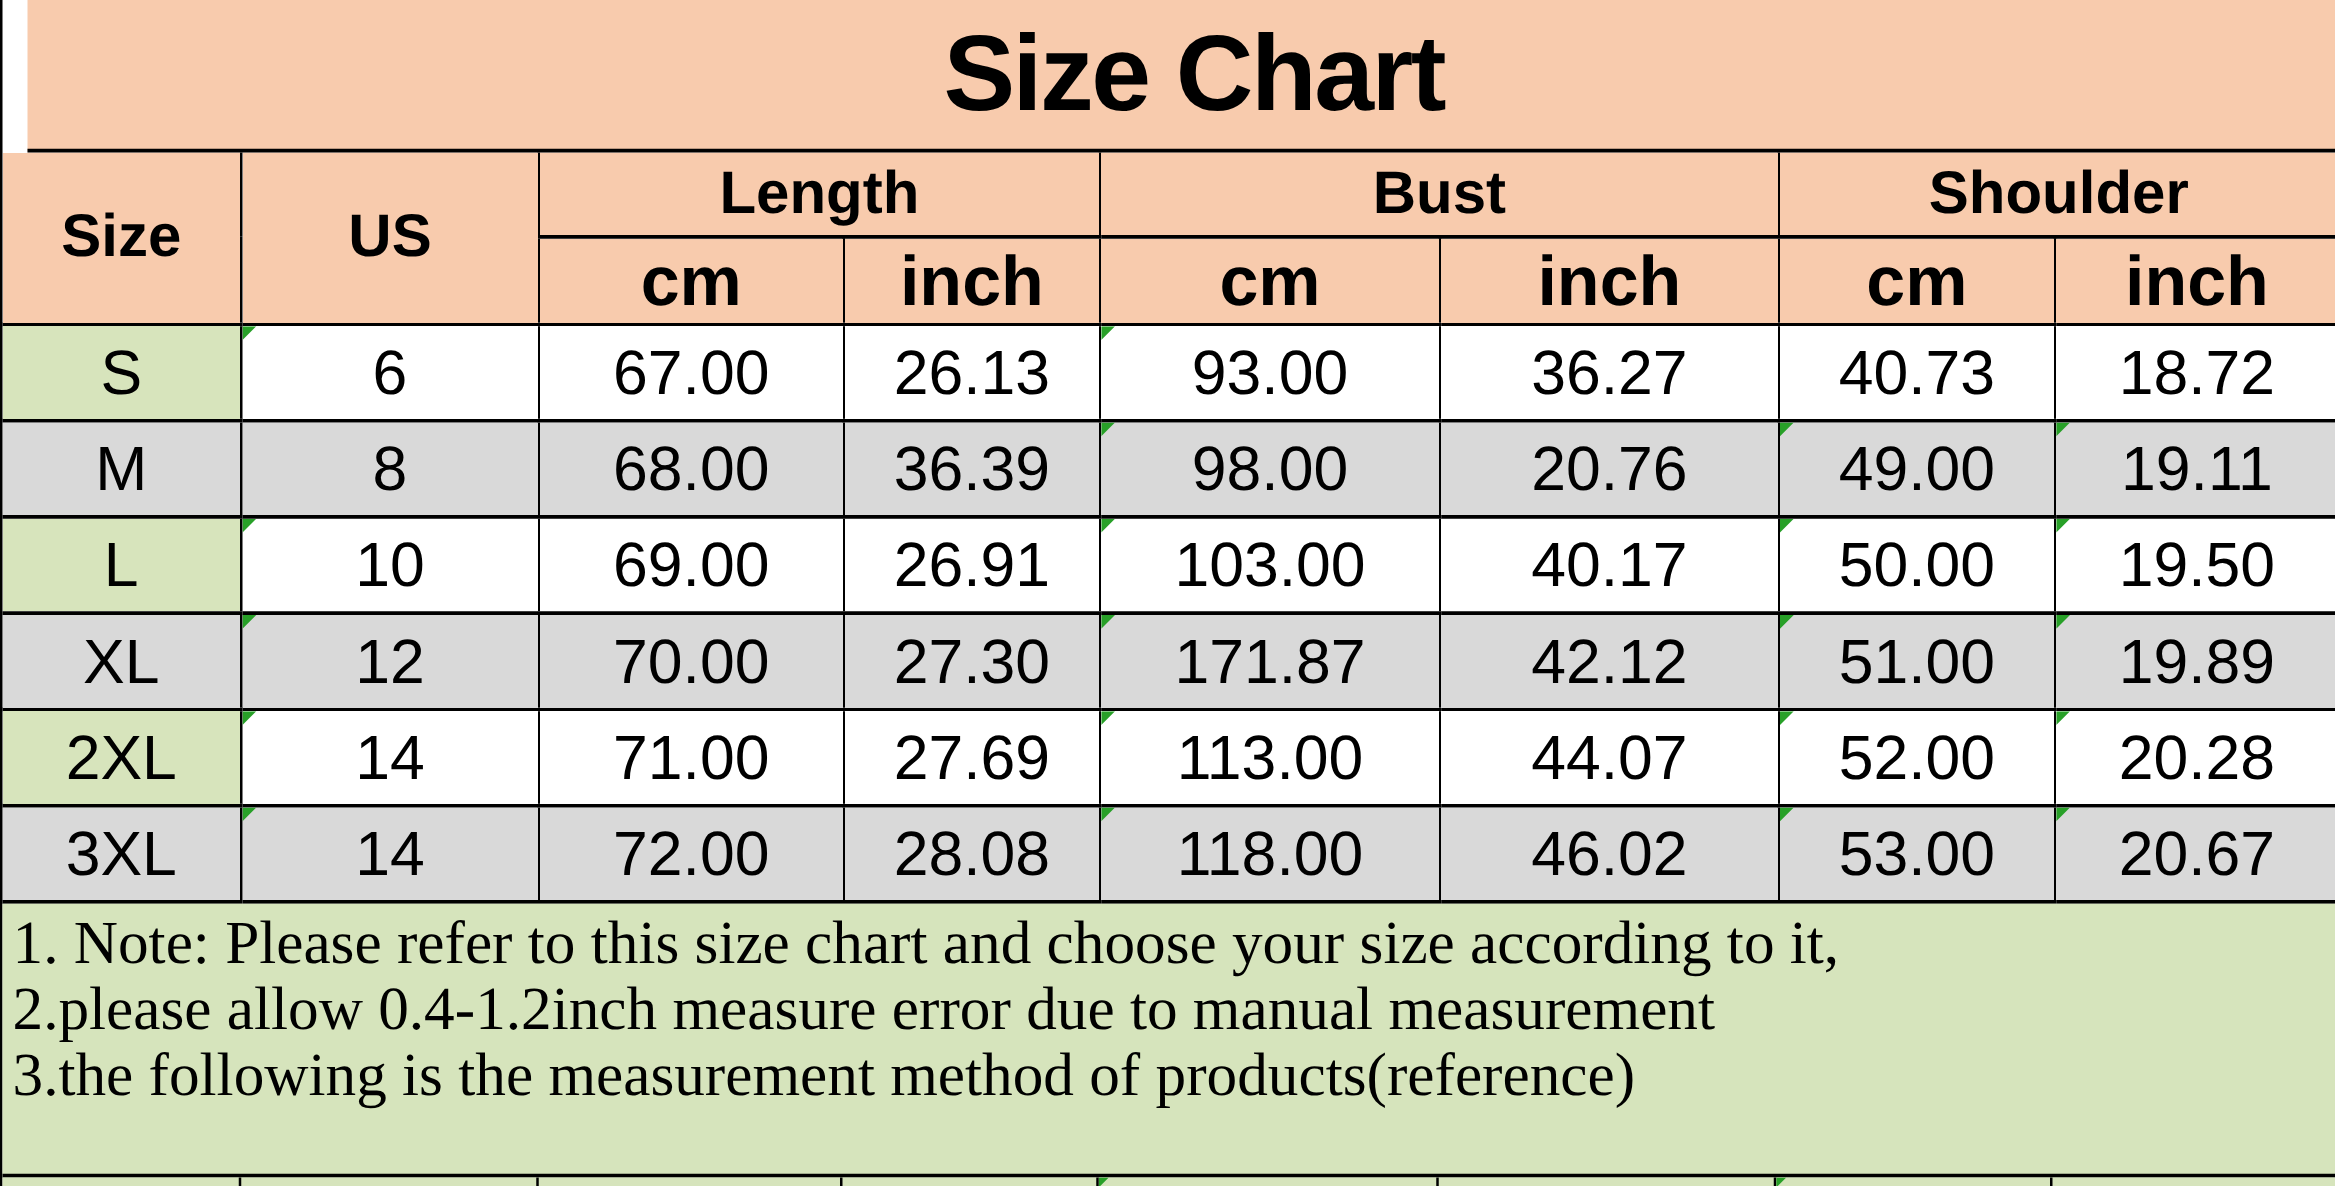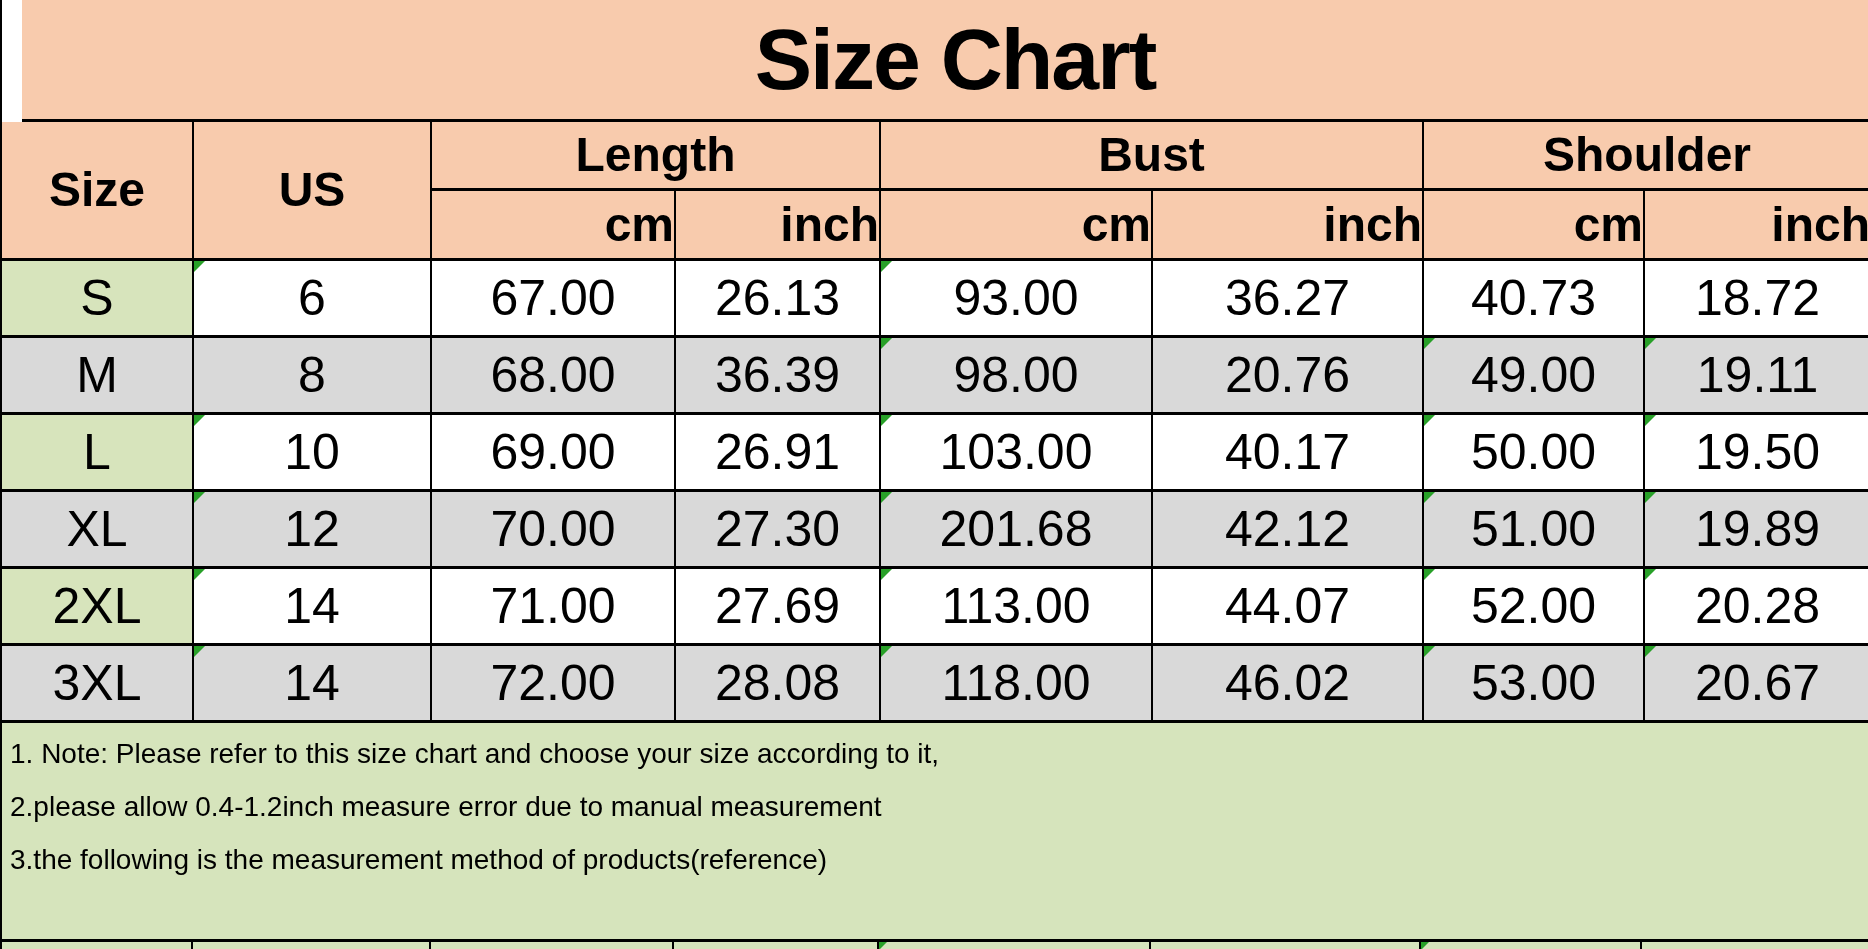--- a/index.html
+++ b/index.html
@@ -28,21 +28,21 @@
     text-align:center; vertical-align:middle;
     position:relative;
     overflow:hidden;
   }
   th:last-child, td:last-child { border-right:0; }
 
   thead th { background:#F8CBAD; font-weight:bold; }
   tr.group-row { height:67px; }
   tr.group-row th { font-size:48px; }
   tr.sub-row { height:70px; }
-  tr.sub-row th { font-size:48px;text-align:right; }
+  tr.sub-row th { font-size:56px; }
 
   tbody tr { height:77px; }
   tbody td { font-size:50px; background:#FFFFFF; }
   tbody tr:nth-child(even) td { background:#D9D9D9; }
   tbody td.size-col { background:#D7E4BC; }
 
   
   .tri::before {
     content:""; position:absolute; top:0; left:0;
     width:0; height:0;
@@ -51,21 +51,21 @@
     border-color:#28A028 transparent transparent transparent;
   }
 
   
   .notes {
     width:100%; height:219px;
     background:#D6E4BC;
     border-bottom:3px solid #000;
     padding:4px 0 0 8px;
   }
-  .notes div { font-size:28px; line-height:53px; white-space:nowrap; }
+  .notes div { font-size:49px; line-height:53px; white-space:nowrap;font-family:Liberation Serif, serif; }
 
   
   .strip { width:100%; height:9px; display:flex; background:#D6E4BC; }
   .strip .cell { height:9px; border-right:2px solid #000; position:relative; overflow:hidden; }
   .strip .cell:last-child { border-right:0; }
   .strip .cell.tri::before { border-width:8px 8px 0 0; }
   .s0{width:191px} .s1{width:238px} .s2{width:244px} .s3{width:205px}
   .s4{width:272px} .s5{width:271px} .s6{width:221px} .s7{width:226px}
 </style>
 </head>
@@ -134,21 +134,21 @@
         <td class="tri">103.00</td>
         <td>40.17</td>
         <td class="tri">50.00</td>
         <td class="tri">19.50</td>
       </tr>
       <tr>
         <td class="size-col">XL</td>
         <td class="tri">12</td>
         <td>70.00</td>
         <td>27.30</td>
-        <td class="tri">201.68</td>
+        <td class="tri">171.87</td>
         <td>42.12</td>
         <td class="tri">51.00</td>
         <td class="tri">19.89</td>
       </tr>
       <tr>
         <td class="size-col">2XL</td>
         <td class="tri">14</td>
         <td>71.00</td>
         <td>27.69</td>
         <td class="tri">113.00</td>

